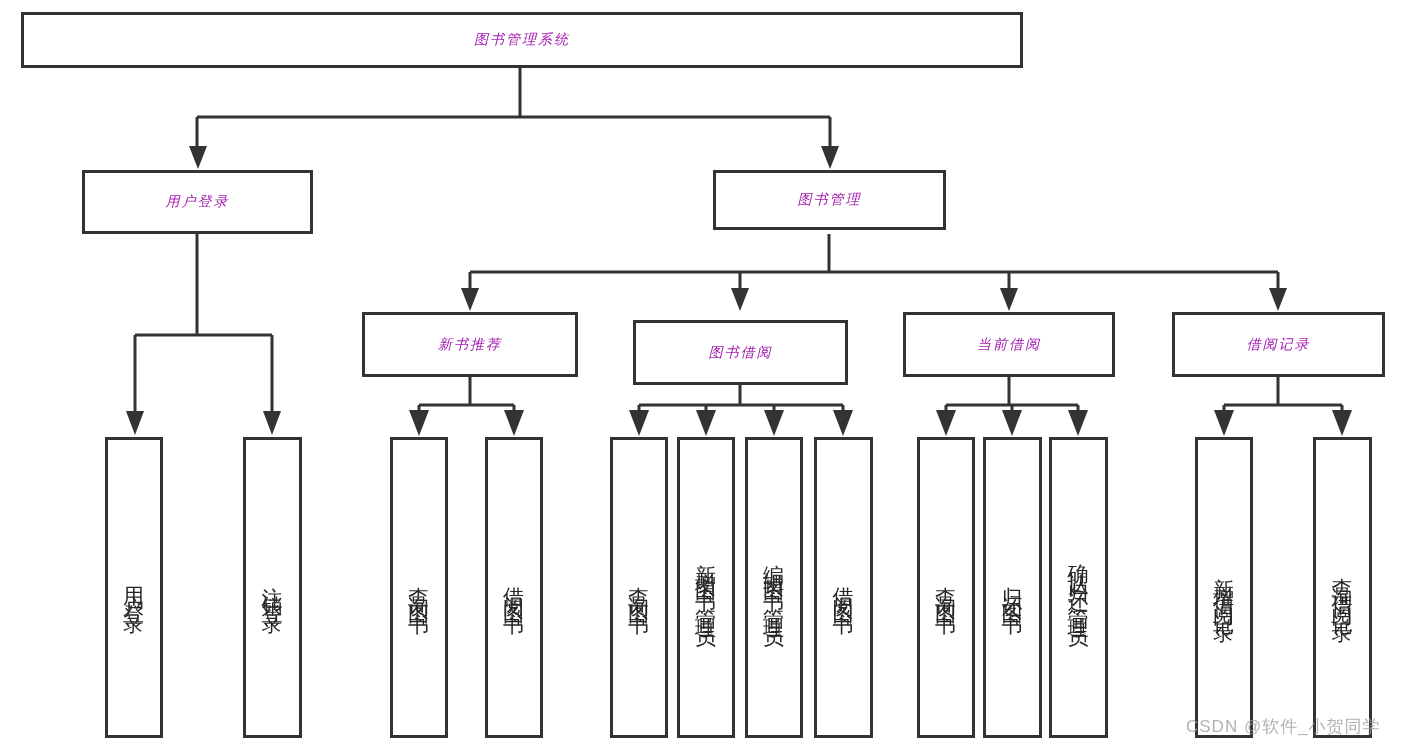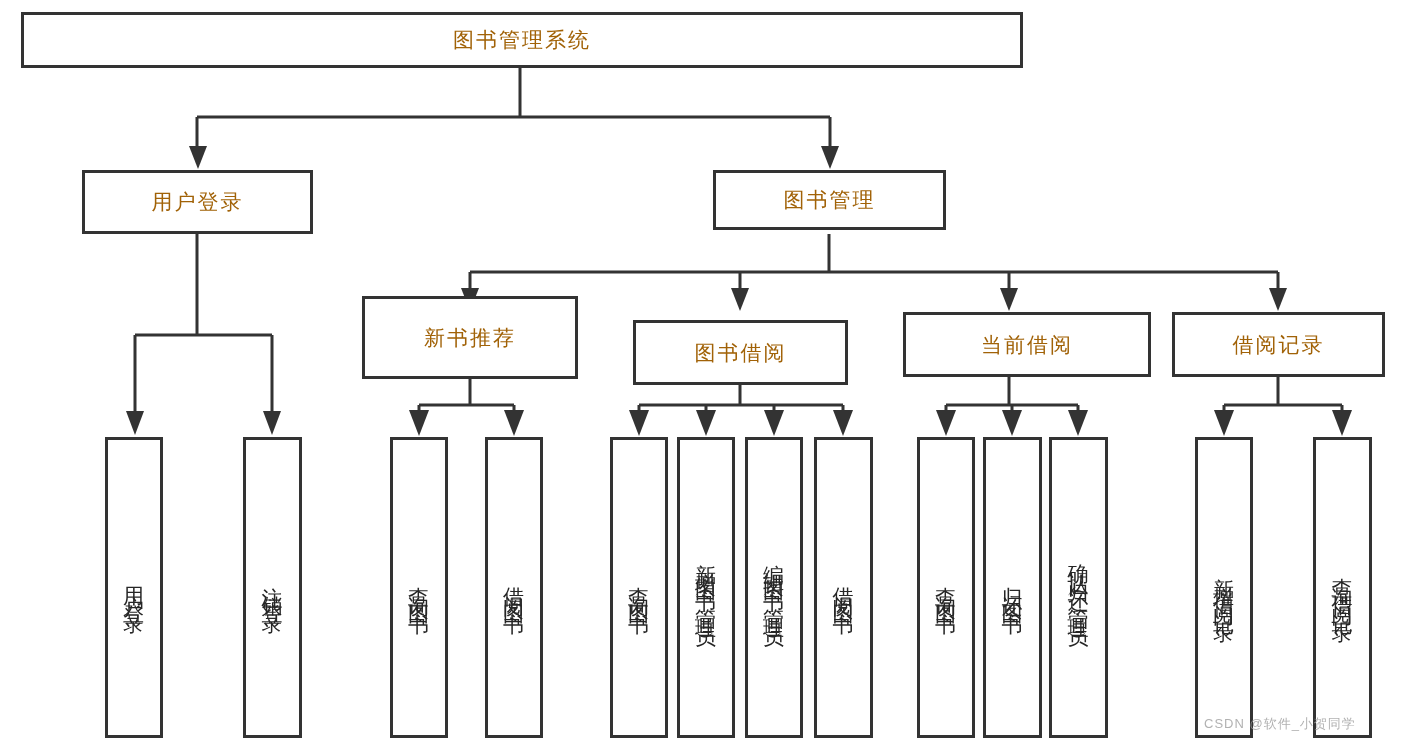--- a/index.html
+++ b/index.html
@@ -16,42 +16,42 @@
     box-sizing:border-box;
     border:3px solid #333333;
     background:#ffffff;
     display:flex;
     align-items:center;
     justify-content:center;
     z-index:2;
     color:#262626;
   }
   .node.h span{
-    font-size:21px;
+    font-size:14px;
     letter-spacing:2px;
     white-space:nowrap;
-    color:#a16207;
+    color:#a21caf;
+    font-style:italic;
   }
   .node.v span{
     writing-mode:vertical-rl;
     text-orientation:mixed;
     font-size:21px;
     letter-spacing:9px;
     line-height:1;
     color:#262626;
   }
   #watermark{
     position:absolute;
     left:1186px;top:715px;
     z-index:5;
-    font-size:13px;
+    font-size:17px;
     color:rgba(158,158,158,0.8);
     white-space:nowrap;
     letter-spacing:1px;
-    margin-left:18px;
   }
 </style>
 </head>
 <body>
 
 <div id="canvas">
 
   <svg id="wires" width="1405" height="747" viewBox="0 0 1405 747">
     <g stroke="#333333" stroke-width="3" fill="none">
 
@@ -96,27 +96,27 @@
     <span>图书管理系统</span>
   </div>
 
   <div class="node h" style="left:82px;top:170px;width:231px;height:64px">
     <span>用户登录</span>
   </div>
   <div class="node h" style="left:713px;top:170px;width:233px;height:60px">
     <span>图书管理</span>
   </div>
 
-  <div class="node h" style="left:362px;top:296px;width:216px;height:83px">
+  <div class="node h" style="left:362px;top:312px;width:216px;height:65px">
     <span>新书推荐</span>
   </div>
   <div class="node h" style="left:633px;top:320px;width:215px;height:65px">
     <span>图书借阅</span>
   </div>
-  <div class="node h" style="left:903px;top:312px;width:248px;height:65px">
+  <div class="node h" style="left:903px;top:312px;width:212px;height:65px">
     <span>当前借阅</span>
   </div>
   <div class="node h" style="left:1172px;top:312px;width:213px;height:65px">
     <span>借阅记录</span>
   </div>
 
   <div class="node v" style="left:105px;top:437px;width:58px;height:301px">
     <span>用户登录</span>
   </div>
   <div class="node v" style="left:243px;top:437px;width:59px;height:301px">

